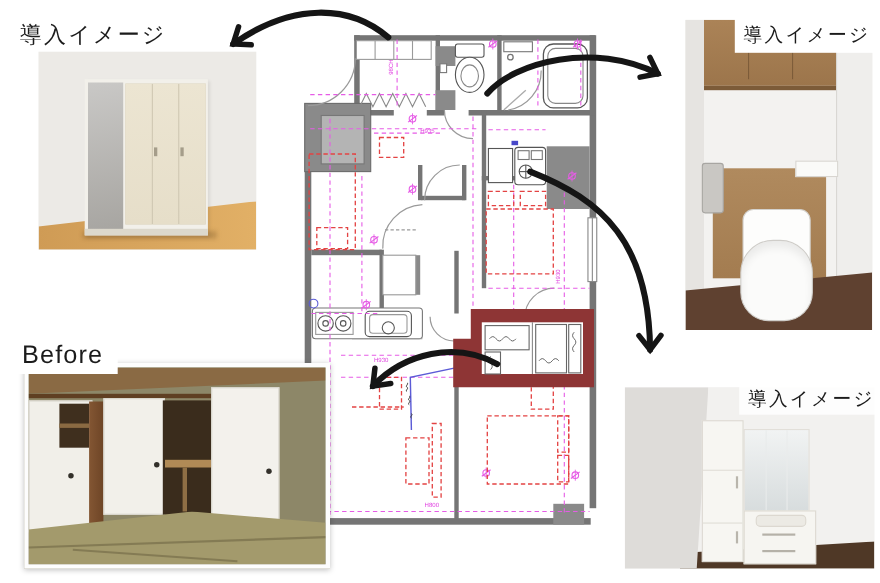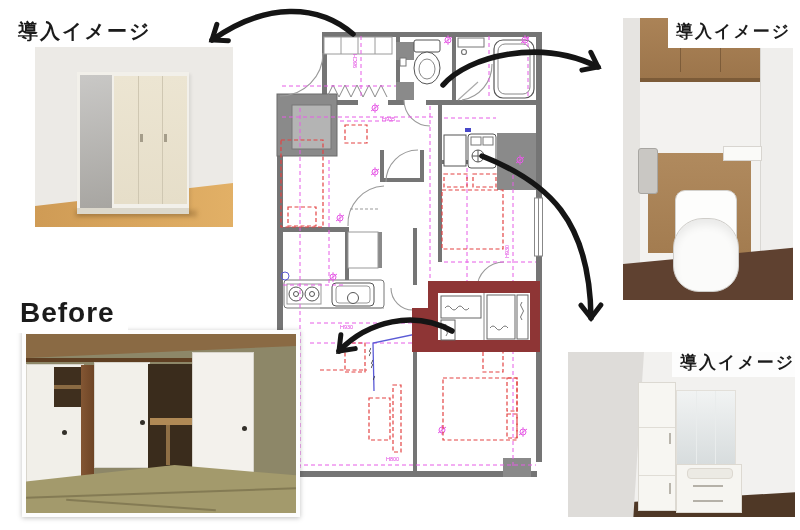--- a/index.html
+++ b/index.html
@@ -3,26 +3,26 @@
 <meta charset="utf-8">
 <style>
   html,body{margin:0;padding:0;}
   body{
     width:800px;height:530px;position:relative;background:#ffffff;
     font-family:"Liberation Sans","DejaVu Sans",sans-serif;overflow:hidden;
   }
   
   .jp-label{
     position:absolute;background:#ffffff;color:#1b1b1b;
-    font-weight:700;letter-spacing:2px;white-space:nowrap;
+    font-weight:400;letter-spacing:2px;white-space:nowrap;
   }
   .label-tl{left:14px;top:16px;font-size:20px;padding:2px 4px;}
   .label-tr{left:668px;top:15px;font-size:17px;padding:5px 8px;}
   .label-br{left:672px;top:348px;font-size:17px;padding:3px 8px;background:rgba(255,255,255,.85);}
-  .label-before{left:8px;top:294px;font-size:28px;padding:3px 12px;letter-spacing:1px;z-index:30;box-shadow:0 0 0 1px #fff;}
+  .label-before{left:8px;top:306px;font-size:23px;padding:3px 12px;letter-spacing:1px;z-index:30;box-shadow:0 0 0 1px #fff;}
   
   .photo{position:absolute;overflow:hidden;z-index:20;}
   
   .ph-wardrobe{left:35px;top:47px;width:198px;height:180px;background:#eceae6;}
   .wd-floor{position:absolute;left:0;bottom:0;width:100%;height:44px;
     background:linear-gradient(90deg,#cf9b55,#e2b066);
     clip-path:polygon(0 52%,100% 0,100% 100%,0 100%);}
   .wd-shadow{position:absolute;left:40px;top:163px;width:122px;height:7px;background:rgba(90,60,20,.25);filter:blur(2px);}
   .wd-frame{position:absolute;left:42px;top:25px;width:112px;height:142px;background:#f2f0ea;box-shadow:2px 2px 3px rgba(0,0,0,.08);}
   .wd-mirror{position:absolute;left:3px;top:3px;width:32px;height:134px;background:linear-gradient(170deg,#c9c8c6,#a7a5a1);}

